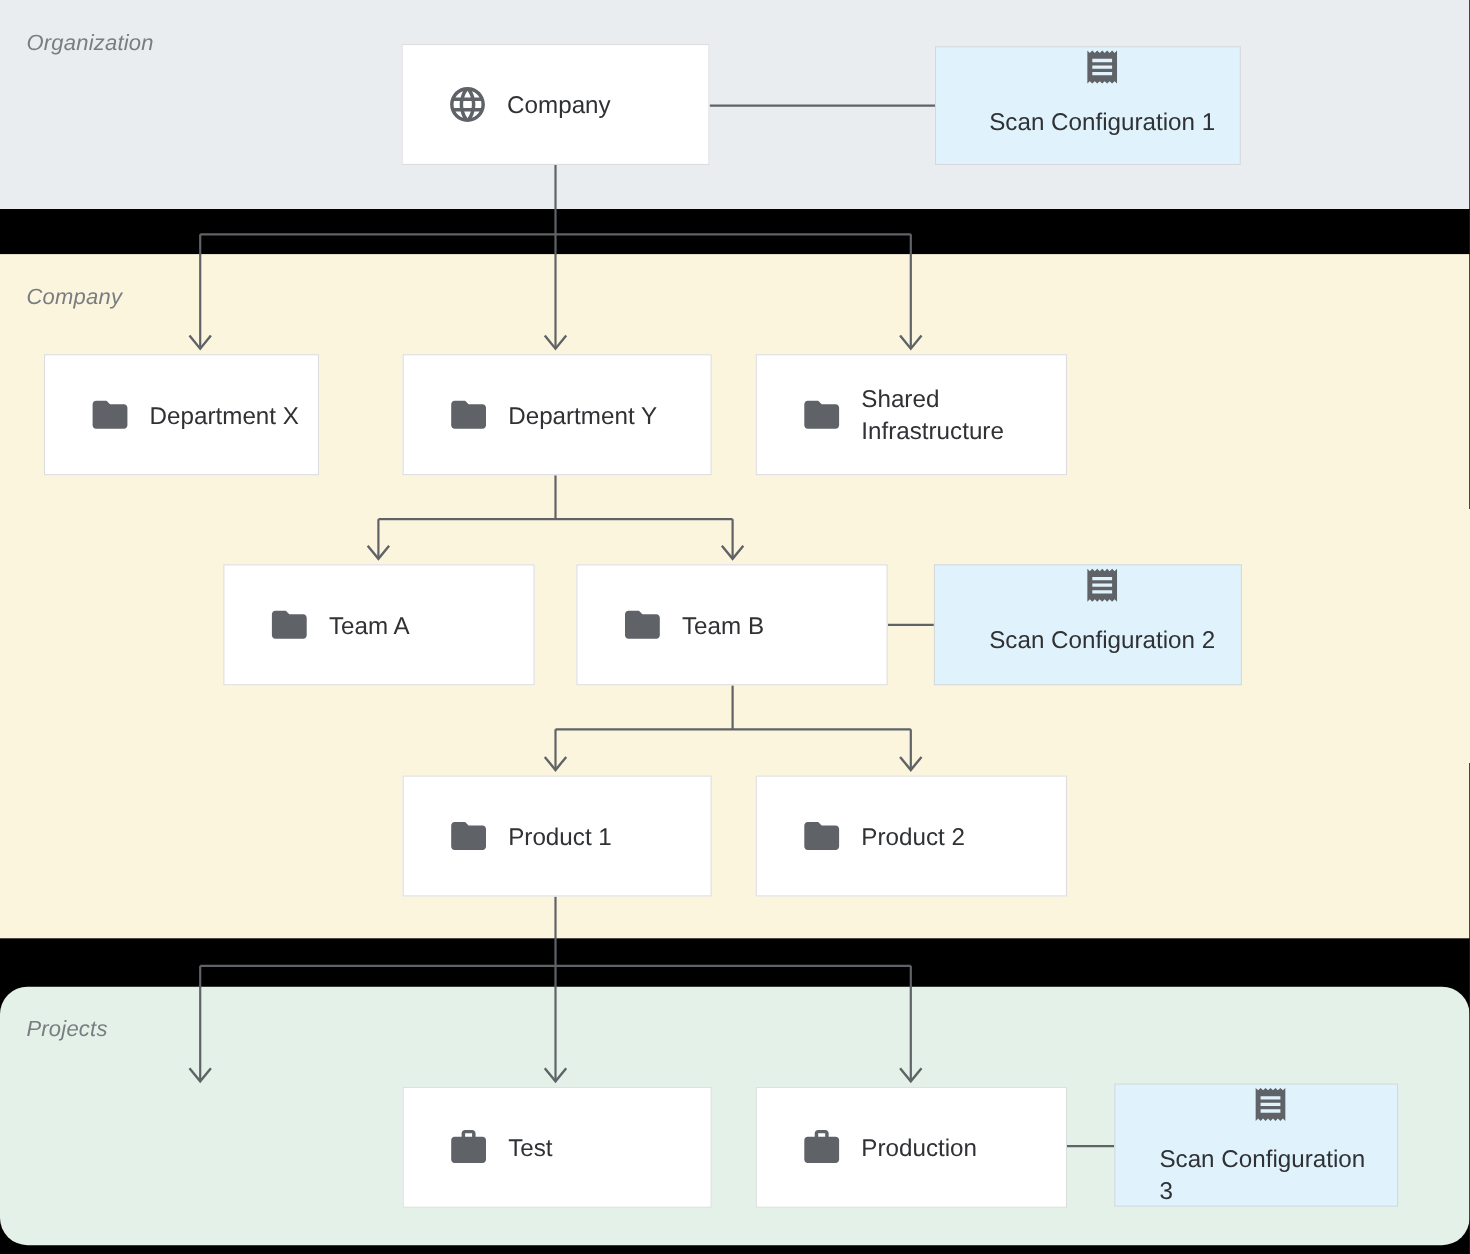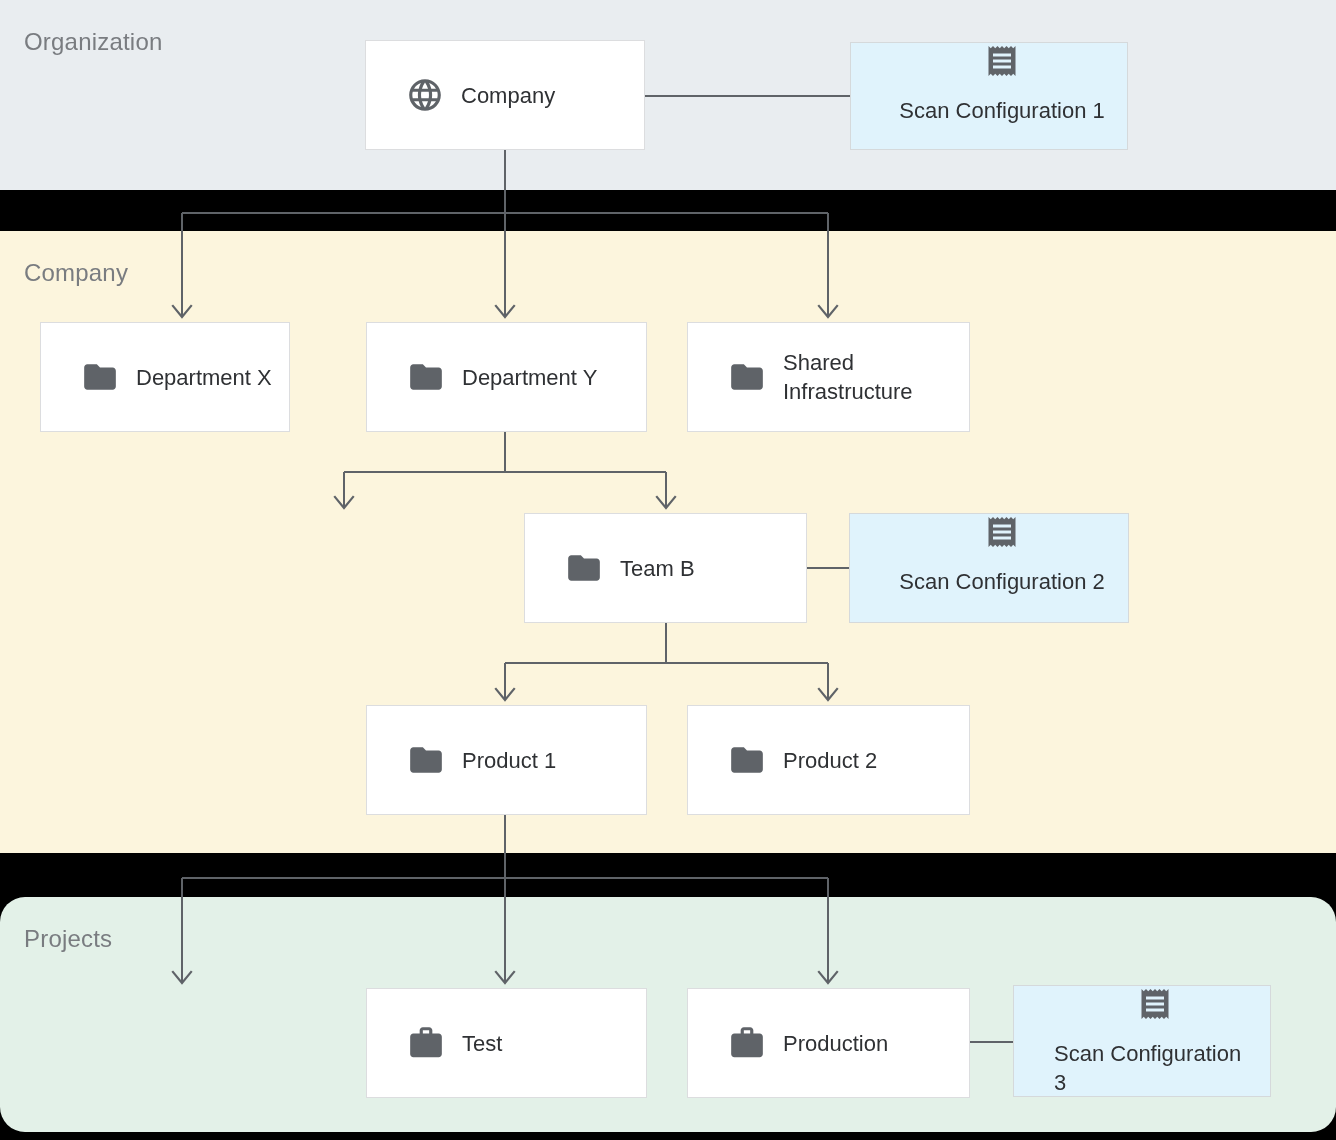--- a/index.html
+++ b/index.html
@@ -9,21 +9,21 @@
     background:#000;
     font-family:"Liberation Sans", sans-serif;
     overflow:hidden;
   }
   .band{position:absolute;left:0;width:1336px;}
   .band-org{top:0;height:190px;background:#e9edf0;}
   .band-folders{top:231px;height:622px;background:#fcf5dd;}
   .band-projects{top:897px;height:235px;background:#e3f1e8;border-radius:25px;}
   .section-label{
     position:absolute;left:24px;top:28px;
-    font-size:24px;color:#797c80;letter-spacing:.2px;
+    font-size:20px;color:#797c80;letter-spacing:.2px;font-style:italic;
   }
   svg.overlay{position:absolute;left:0;top:0;z-index:1;pointer-events:none;}
   .node{
     position:absolute;z-index:2;height:110px;
     background:#fff;border:1px solid #dcdddf;box-sizing:border-box;
     display:flex;align-items:center;gap:17px;
     padding:0 14px 0 40px;
   }
   .node.scan{background:#e0f3fc;border-color:#d5d9db;flex-direction:column;}
   .node .label{
@@ -125,20 +125,26 @@
       </svg>
     <span class="label">Department Y</span>
   </div>
   <div class="node" style="left:687px;top:322px;width:283px">
     <svg class="icon" width="38" height="38">
         <use href="#i-folder"></use>
       </svg>
     <span class="label">Shared Infrastructure</span>
   </div>
 
+  <div class="node" style="left:203px;top:513px;width:283px">
+    <svg class="icon" width="38" height="38">
+        <use href="#i-folder"></use>
+      </svg>
+    <span class="label">Team A</span>
+  </div>
   <div class="node" style="left:524px;top:513px;width:283px">
     <svg class="icon" width="38" height="38">
         <use href="#i-folder"></use>
       </svg>
     <span class="label">Team B</span>
   </div>
   <div class="node scan" style="left:849px;top:513px;width:280px">
     <svg class="icon" width="36" height="36">
         <use href="#i-receipt"></use>
       </svg>

